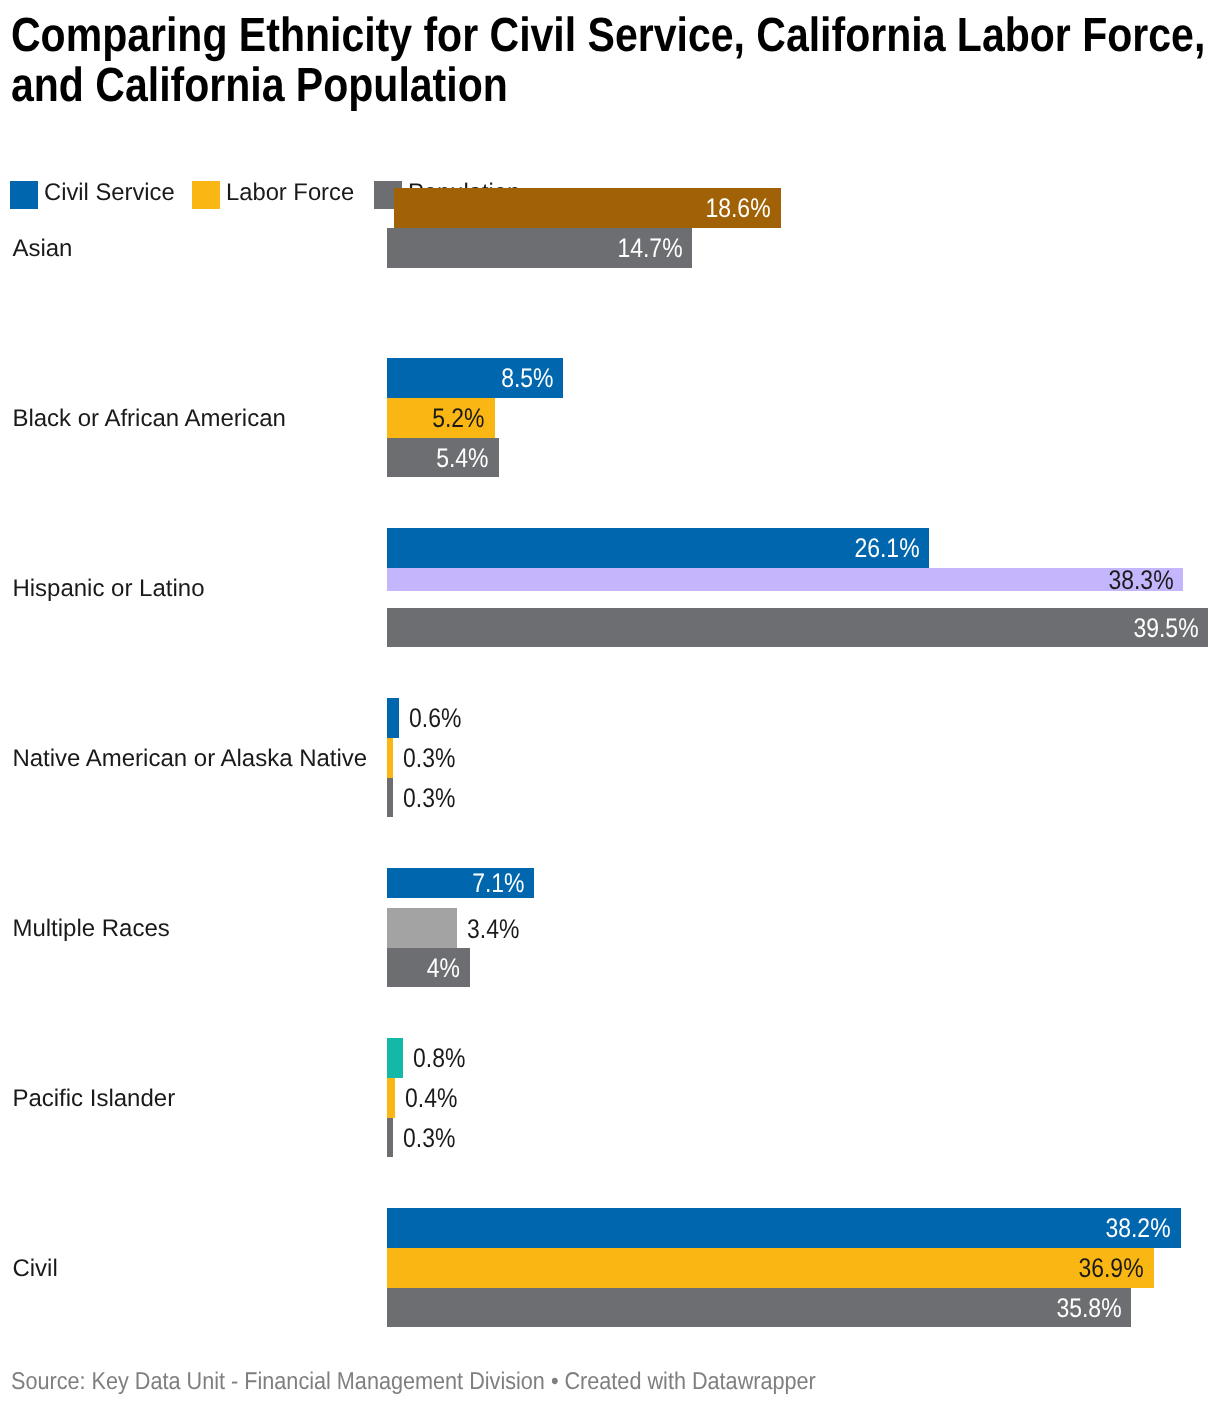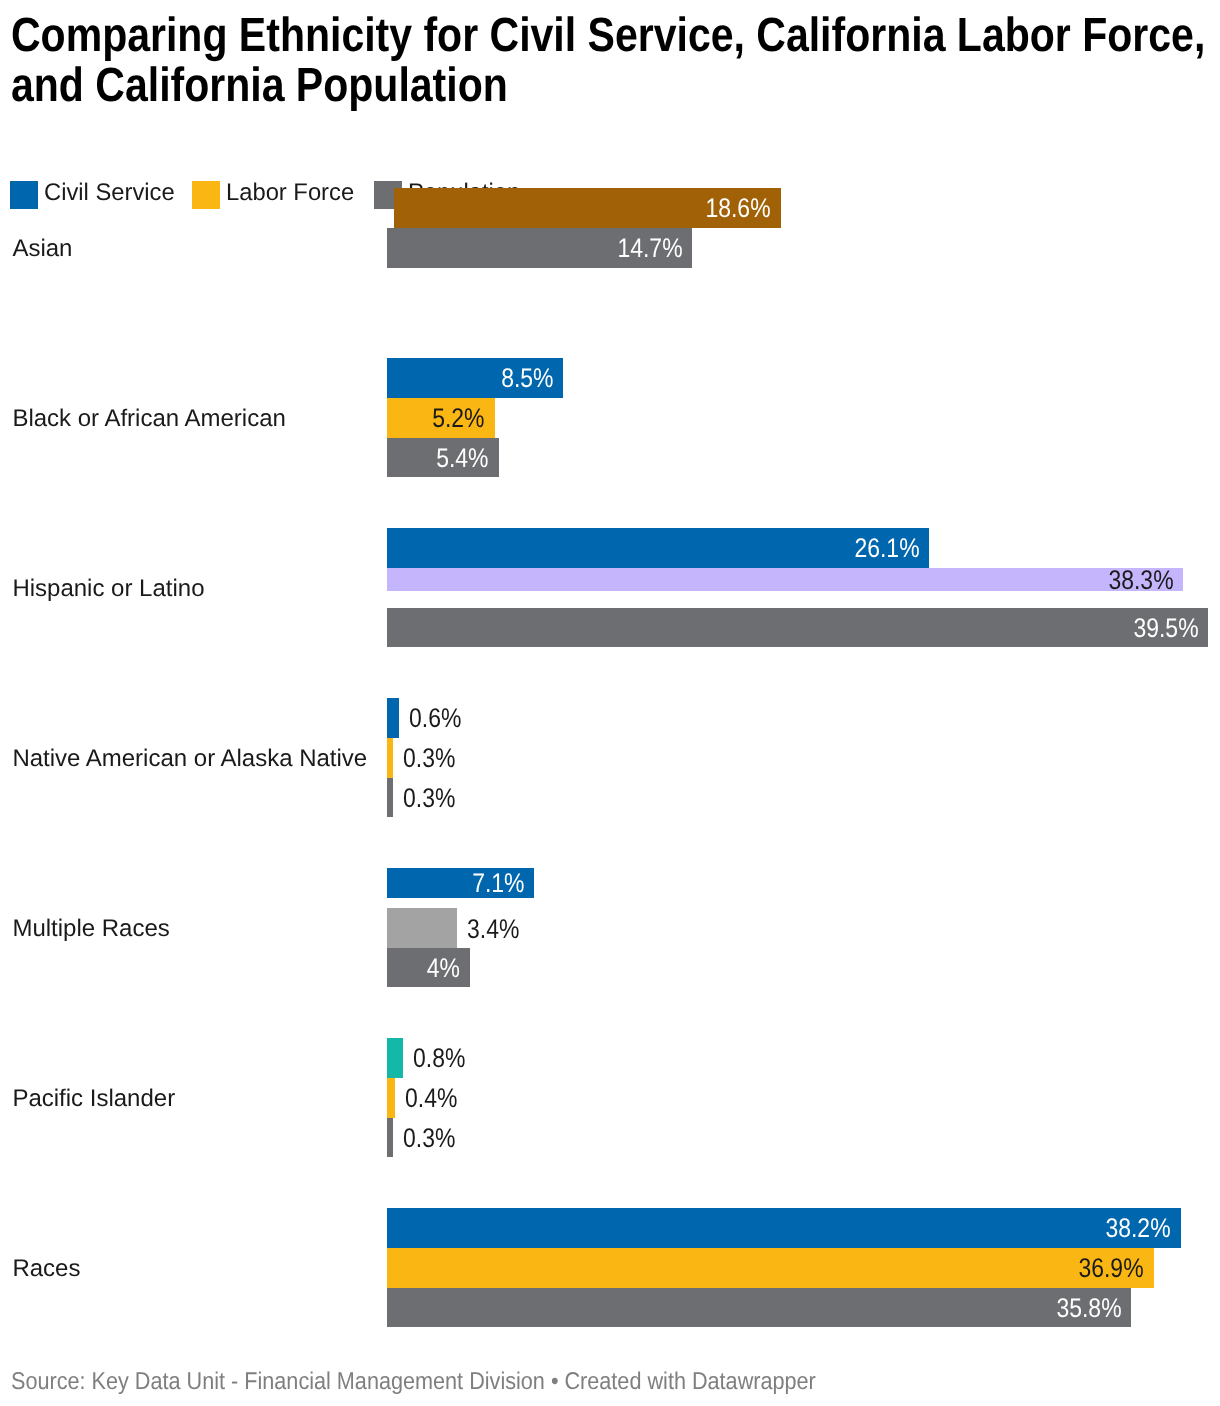--- a/index.html
+++ b/index.html
@@ -197,21 +197,21 @@
         <span class="val">0.4%</span>
       </div>
     </div>
     <div class="bar-row" style="height: 39.9px;">
       <div class="bar s2 outside" style="width: 6.24px; background: rgb(109, 110, 113); left: 386.5px; height: 39.9px;">
         <span class="val">0.3%</span>
       </div>
     </div>
   </div>
   <div class="group" style="height: 170px;">
-    <div class="group-label">Races</div>
+    <div class="group-label">Civil</div>
     <div class="bar-row" style="height: 39.9px;">
       <div class="bar s0 inside" style="width: 794.56px; background: rgb(0, 102, 173); left: 386.5px; height: 39.9px;">
         <span class="val">38.2%</span>
       </div>
     </div>
     <div class="bar-row" style="height: 39.9px;">
       <div class="bar s1 inside" style="width: 767.52px; background: rgb(250, 183, 19); left: 386.5px; height: 39.9px;">
         <span class="val">36.9%</span>
       </div>
     </div>

